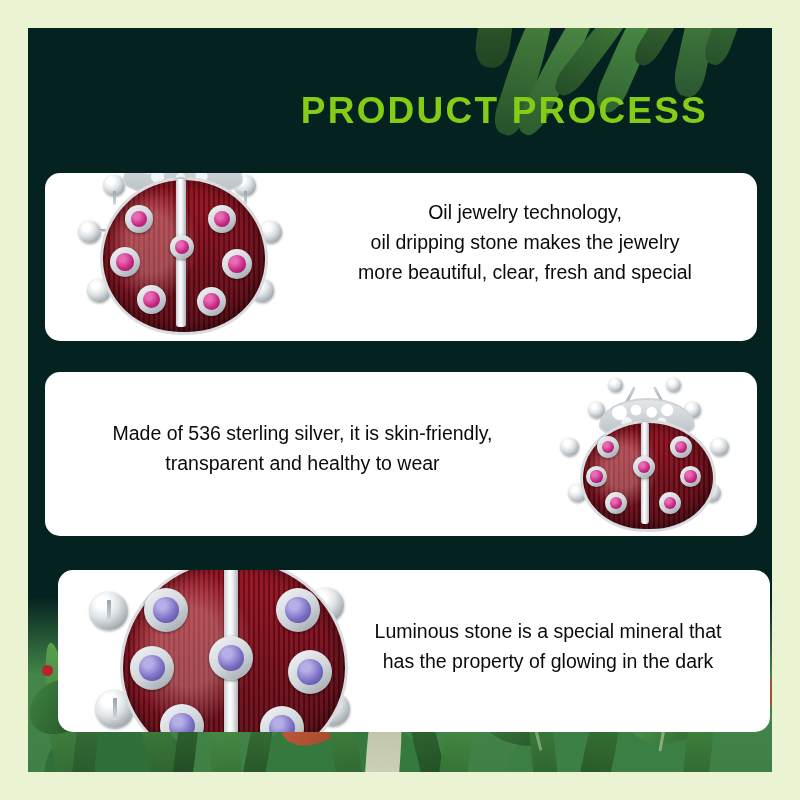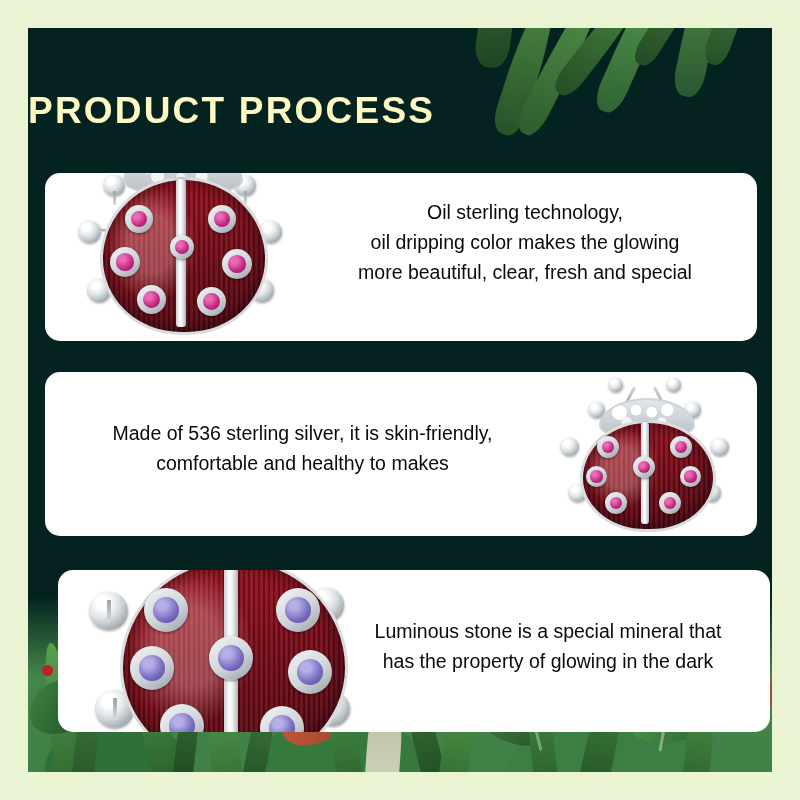--- a/index.html
+++ b/index.html
@@ -37,21 +37,21 @@
       radial-gradient(ellipse 170px 120px at 78% 104%, #3c7f44 0 60%, transparent 61%),
       linear-gradient(to top,#3f8046 0%, #44864a 55%, rgba(68,134,74,0) 100%);
   }
   .foliage-topright{
     position:absolute;right:0;top:0;width:300px;height:190px;overflow:hidden;
   }
 
   
   .title{
     position:absolute;left:0;top:62px;width:680px;
-    text-align:left;color:#fef9c3;
+    text-align:right;color:#84cc16;
     font-size:37px;font-weight:bold;letter-spacing:2.2px;
   }
 
   
   .card{
     position:absolute;background:#ffffff;border-radius:15px;overflow:hidden;
   }
   .card-text{
     position:absolute;color:#0a0a0a;font-size:19.5px;line-height:30px;
   }
@@ -205,22 +205,22 @@
           </div>
         <div class="spot magenta" style="left:62px;top:122px;width:29px;height:29px;">
             <i></i>
           </div>
         <div class="spot magenta" style="left:122px;top:124px;width:29px;height:29px;">
             <i></i>
           </div>
       </div>
 
       <div class="card-text">
-        <div>Oil sterling technology,</div>
-        <div>oil dripping color makes the glowing</div>
+        <div>Oil jewelry technology,</div>
+        <div>oil dripping stone makes the jewelry</div>
         <div>more beautiful, clear, fresh and special</div>
       </div>
     </div>
 
     <div class="card" id="card2">
       <div class="bug" style="left:508px;top:8px;width:185px;height:152px;">
         <div class="antenna" style="left:68px;top:4px;width:3px;height:26px;transform:rotate(28deg);"></div>
         <div class="leg" style="left:56px;top:-2px;width:14px;height:14px;"></div>
         <div class="antenna" style="left:112px;top:4px;width:3px;height:26px;transform:rotate(-28deg);"></div>
         <div class="leg" style="left:114px;top:-2px;width:14px;height:14px;"></div>
@@ -254,21 +254,21 @@
         <div class="spot magenta" style="left:52px;top:112px;width:22px;height:22px;">
             <i></i>
           </div>
         <div class="spot magenta" style="left:106px;top:112px;width:22px;height:22px;">
             <i></i>
           </div>
       </div>
 
       <div class="card-text">
         <div>Made of 536 sterling silver, it is skin-friendly,</div>
-        <div>comfortable and healthy to makes</div>
+        <div>transparent and healthy to wear</div>
       </div>
     </div>
 
     <div class="card" id="card3">
       <div class="bug" style="left:-10px;top:-30px;width:330px;height:250px;">
         <div class="leg" style="left:42px;top:52px;width:38px;height:38px;"></div>
         <div class="legpin" style="left:59px;top:60px;width:4px;height:22px;"></div>
         <div class="leg" style="left:48px;top:150px;width:38px;height:38px;"></div>
         <div class="legpin" style="left:65px;top:158px;width:4px;height:22px;"></div>
         <div class="leg" style="left:262px;top:48px;width:34px;height:34px;"></div>

